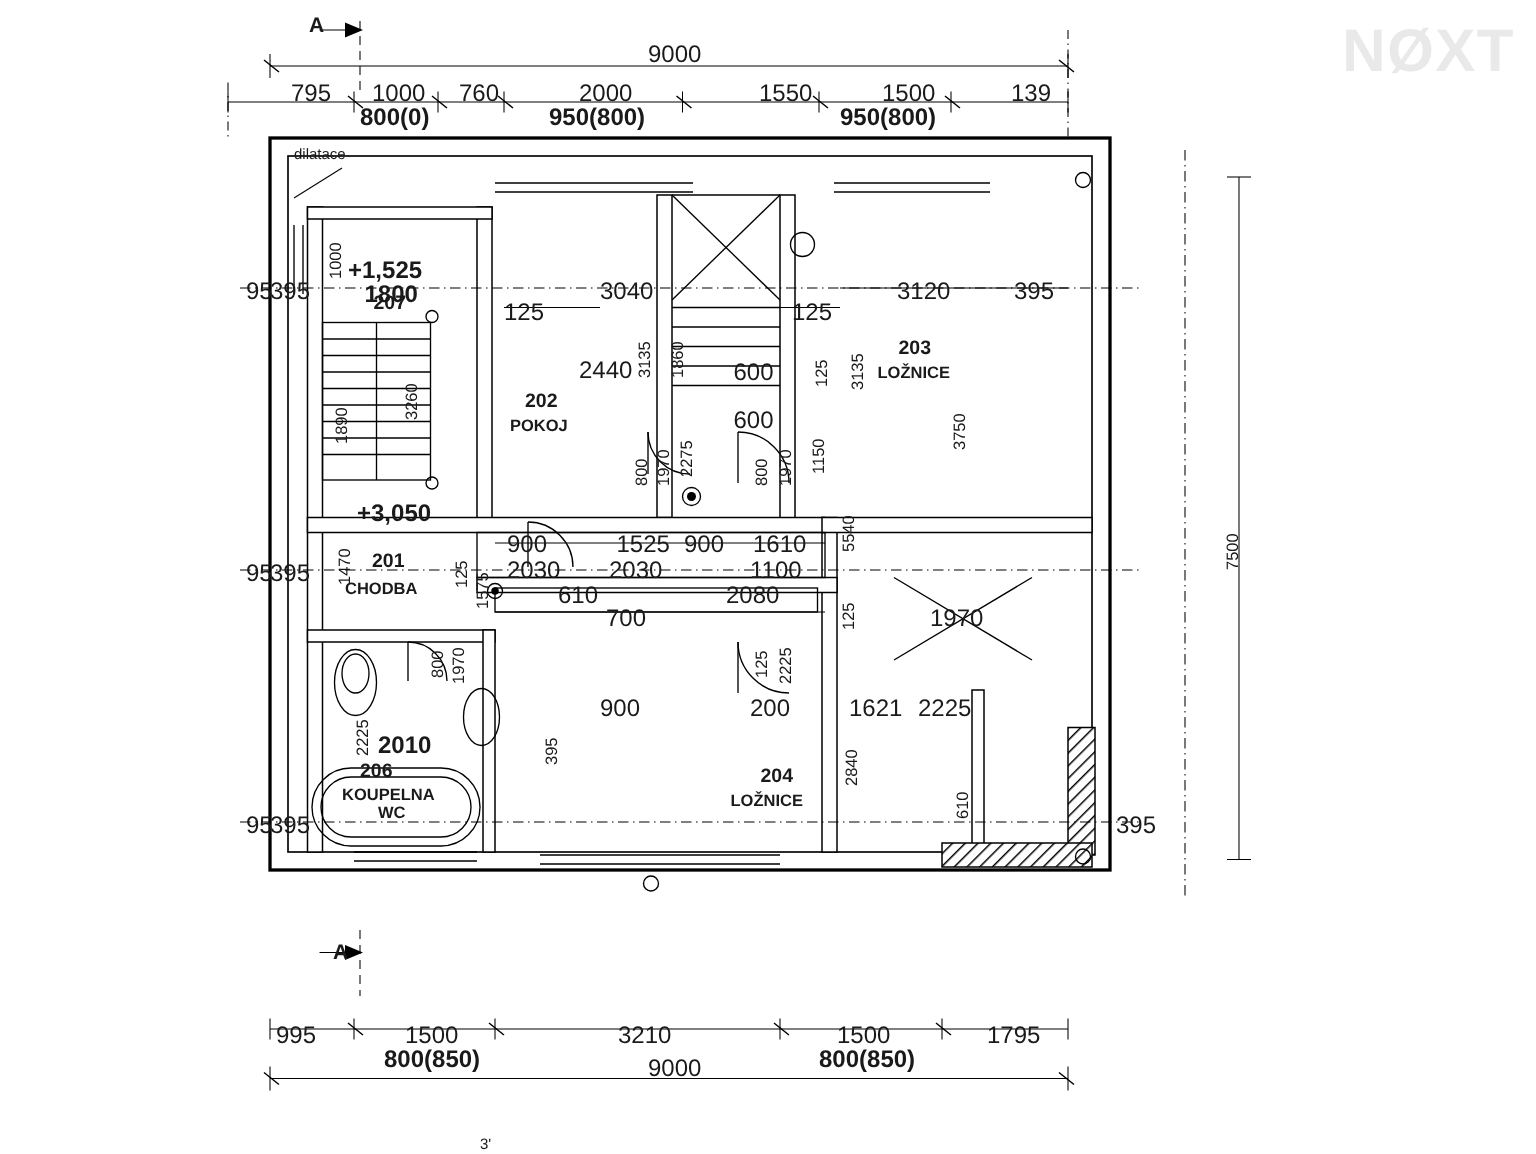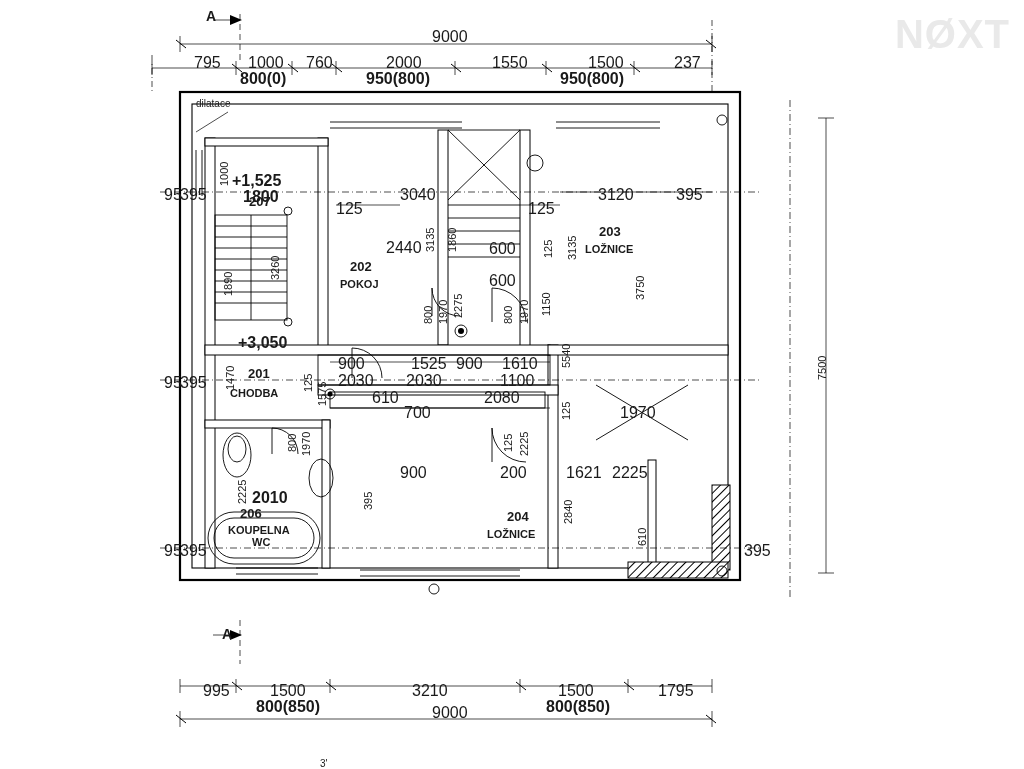--- a/index.html
+++ b/index.html
@@ -226,29 +226,29 @@
   <div class="txt bold" style="left:222px;top:626px;font-size:14px;">A</div>
 
   <div class="txt small" style="left:196px;top:98px;">dilatace</div>
 
   <div class="txt dim" style="left:432px;top:28px;">9000</div>
 
   <div class="txt dim" style="left:194px;top:54px;">795</div>
   <div class="txt dim" style="left:248px;top:54px;">1000</div>
   <div class="txt dim" style="left:306px;top:54px;">760</div>
   <div class="txt dim" style="left:386px;top:54px;">2000</div>
-  <div class="txt dim" style="left:492px;top:54px;text-align:right;">1550</div>
+  <div class="txt dim" style="left:506px;top:54px;text-align:right;">1550</div>
   <div class="txt dim" style="left:588px;top:54px;">1500</div>
-  <div class="txt dim" style="left:674px;top:54px;">237</div>
+  <div class="txt dim" style="left:674px;top:54px;">139</div>
 
   <div class="txt dim bold" style="left:240px;top:70px;">800(0)</div>
   <div class="txt dim bold" style="left:366px;top:70px;">950(800)</div>
   <div class="txt dim bold" style="left:560px;top:70px;">950(800)</div>
 
-  <div class="txt dim" style="left:203px;top:682px;">995</div>
+  <div class="txt dim" style="left:184px;top:682px;">995</div>
   <div class="txt dim" style="left:270px;top:682px;">1500</div>
   <div class="txt dim" style="left:412px;top:682px;">3210</div>
   <div class="txt dim" style="left:558px;top:682px;">1500</div>
   <div class="txt dim" style="left:658px;top:682px;">1795</div>
   <div class="txt dim bold" style="left:256px;top:698px;">800(850)</div>
   <div class="txt dim bold" style="left:546px;top:698px;">800(850)</div>
   <div class="txt dim" style="left:432px;top:704px;">9000</div>
 
   <div class="txt dimv" style="left:816px;top:380px;transform:rotate(-90deg);">7500</div>
 

